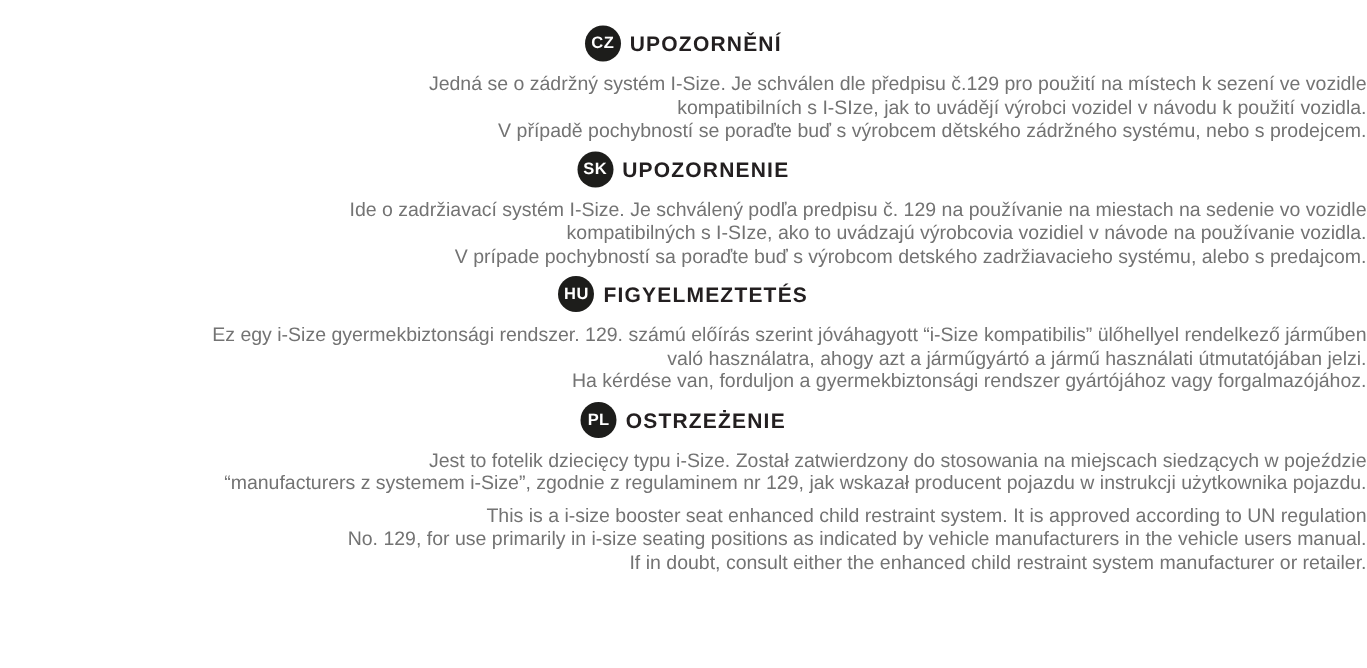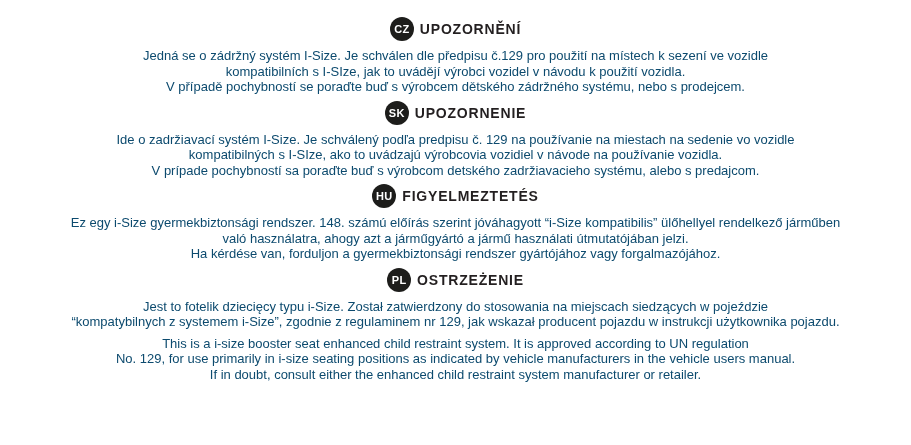--- a/index.html
+++ b/index.html
@@ -48,21 +48,22 @@
     font-weight: bold;
     font-size: 14px;
     letter-spacing: 0.8px;
     color: #231f20;
   }
   .line {
     margin: 0;
     font-size: 13px;
     line-height: 15.5px;
     white-space: nowrap;
-    color: #0c4a6e;
+    color: #737373;
+    text-align: right;
   }
 </style>
 </head>
 <body>
 
 <div class="page">
 
   <section class="warn-section">
     <div class="head">
       <span class="badge">CZ</span>
@@ -81,32 +82,32 @@
     <p class="line">Ide o zadržiavací systém I-Size. Je schválený podľa predpisu č. 129 na používanie na miestach na sedenie vo vozidle</p>
     <p class="line">kompatibilných s I-SIze, ako to uvádzajú výrobcovia vozidiel v návode na používanie vozidla.</p>
     <p class="line">V prípade pochybností sa poraďte buď s výrobcom detského zadržiavacieho systému, alebo s predajcom.</p>
   </section>
 
   <section class="warn-section">
     <div class="head">
       <span class="badge">HU</span>
       <span class="heading">FIGYELMEZTETÉS</span>
     </div>
-    <p class="line">Ez egy i-Size gyermekbiztonsági rendszer. 148. számú előírás szerint jóváhagyott “i-Size kompatibilis” ülőhellyel rendelkező járműben</p>
+    <p class="line">Ez egy i-Size gyermekbiztonsági rendszer. 129. számú előírás szerint jóváhagyott “i-Size kompatibilis” ülőhellyel rendelkező járműben</p>
     <p class="line">való használatra, ahogy azt a járműgyártó a jármű használati útmutatójában jelzi.</p>
     <p class="line">Ha kérdése van, forduljon a gyermekbiztonsági rendszer gyártójához vagy forgalmazójához.</p>
   </section>
 
   <section class="warn-section">
     <div class="head">
       <span class="badge">PL</span>
       <span class="heading">OSTRZEŻENIE</span>
     </div>
     <p class="line">Jest to fotelik dziecięcy typu i-Size. Został zatwierdzony do stosowania na miejscach siedzących w pojeździe</p>
-    <p class="line">“kompatybilnych z systemem i-Size”, zgodnie z regulaminem nr 129, jak wskazał producent pojazdu w instrukcji użytkownika pojazdu.</p>
+    <p class="line">“manufacturers z systemem i-Size”, zgodnie z regulaminem nr 129, jak wskazał producent pojazdu w instrukcji użytkownika pojazdu.</p>
   </section>
 
   <section class="warn-section">
     <p class="line">This is a i-size booster seat enhanced child restraint system. It is approved according to UN regulation</p>
     <p class="line">No. 129, for use primarily in i-size seating positions as indicated by vehicle manufacturers in the vehicle users manual.</p>
     <p class="line">If in doubt, consult either the enhanced child restraint system manufacturer or retailer.</p>
   </section>
 
 </div>
 

